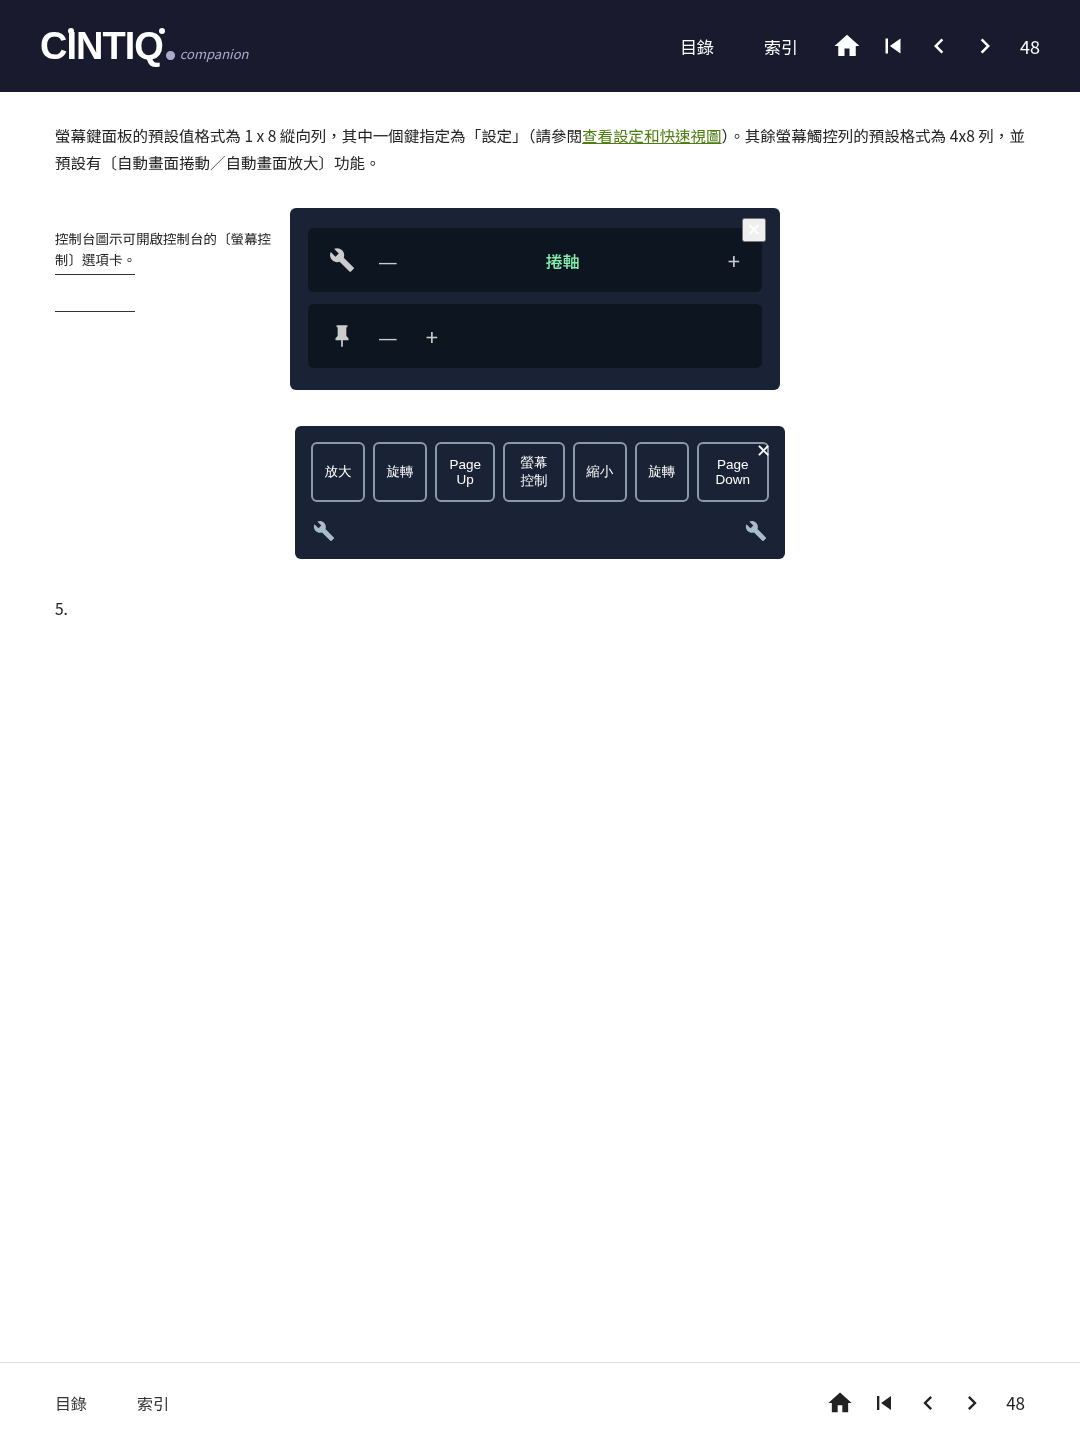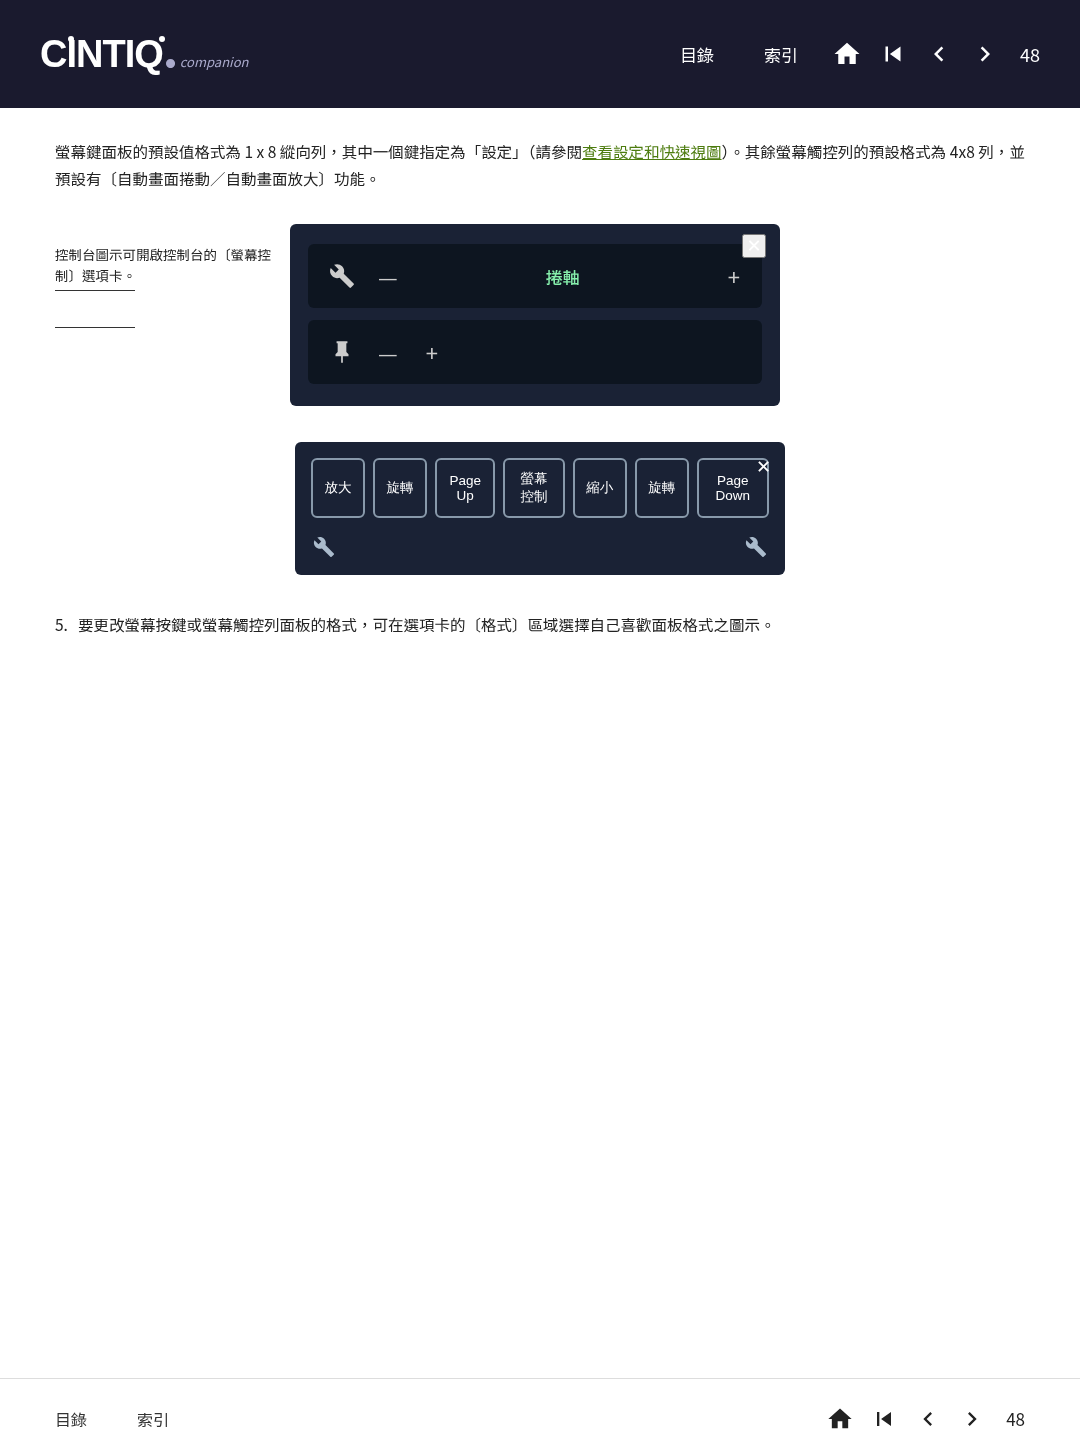--- a/index.html
+++ b/index.html
@@ -10,21 +10,21 @@
       font-family: "Microsoft JhengHei", "PingFang TC", "Noto Sans TC", sans-serif;
       font-size: 16px;
       color: #222;
       position: relative;
     }
 
     
     .header {
       background: #1a1a2e;
       width: 100%;
-      height: 108px;
+      height: 92px;
       display: flex;
       align-items: center;
       padding: 0 40px;
       position: relative;
     }
     .logo-area {
       display: flex;
       align-items: baseline;
       gap: 0;
     }
@@ -417,21 +417,20 @@
           <svg viewBox="0 0 24 24" width="22" height="22" fill="#aabbcc">
               <path d="M22.7 19l-9.1-9.1c.9-2.3.4-5-1.5-6.9-2-2-5-2.4-7.4-1.3L9 6 6 9 1.6 4.7C.4 7.1.9 10.1 2.9 12.1c1.9 1.9 4.6 2.4 6.9 1.5l9.1 9.1c.4.4 1 .4 1.4 0l2.3-2.3c.5-.4.5-1.1.1-1.4z"></path>
             </svg>
         </div>
       </div>
     </div>
   </div>
 
   <div class="step-text">
     <span class="step-num">5.</span>
-    <span>要更改螢幕按鍵或螢幕觸控列面板的格式，可在選項卡的〔格式〕區域選擇自己喜歡面板格式之圖示。</span>
   </div>
 
 </div>
 
 <div class="footer" style="position:relative; margin-top: 700px; border-top: 1px solid #ddd; padding: 0 55px; height: 80px; display:flex; align-items:center;">
   <nav class="footer-nav">
     <span class="footer-nav-item">目錄</span>
     <span class="footer-nav-item">索引</span>
   </nav>
 

